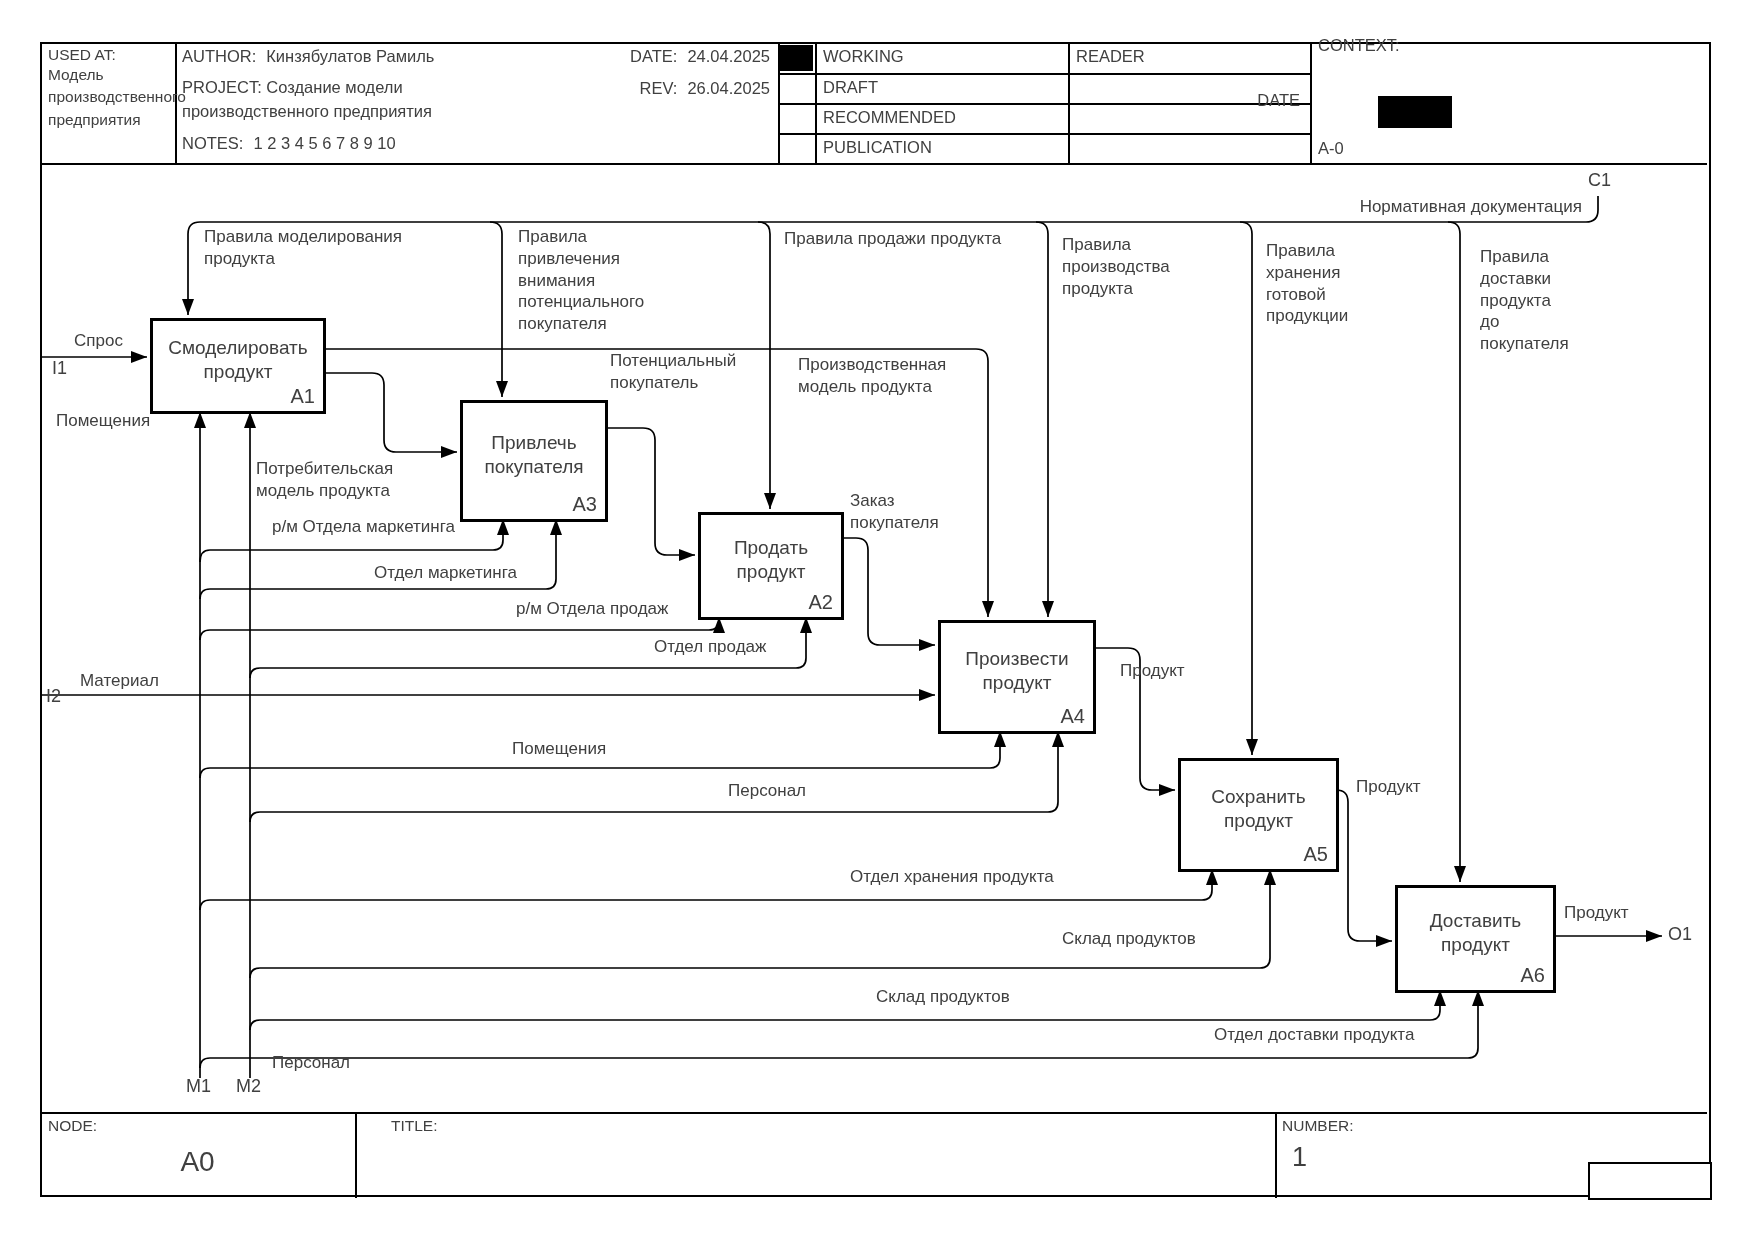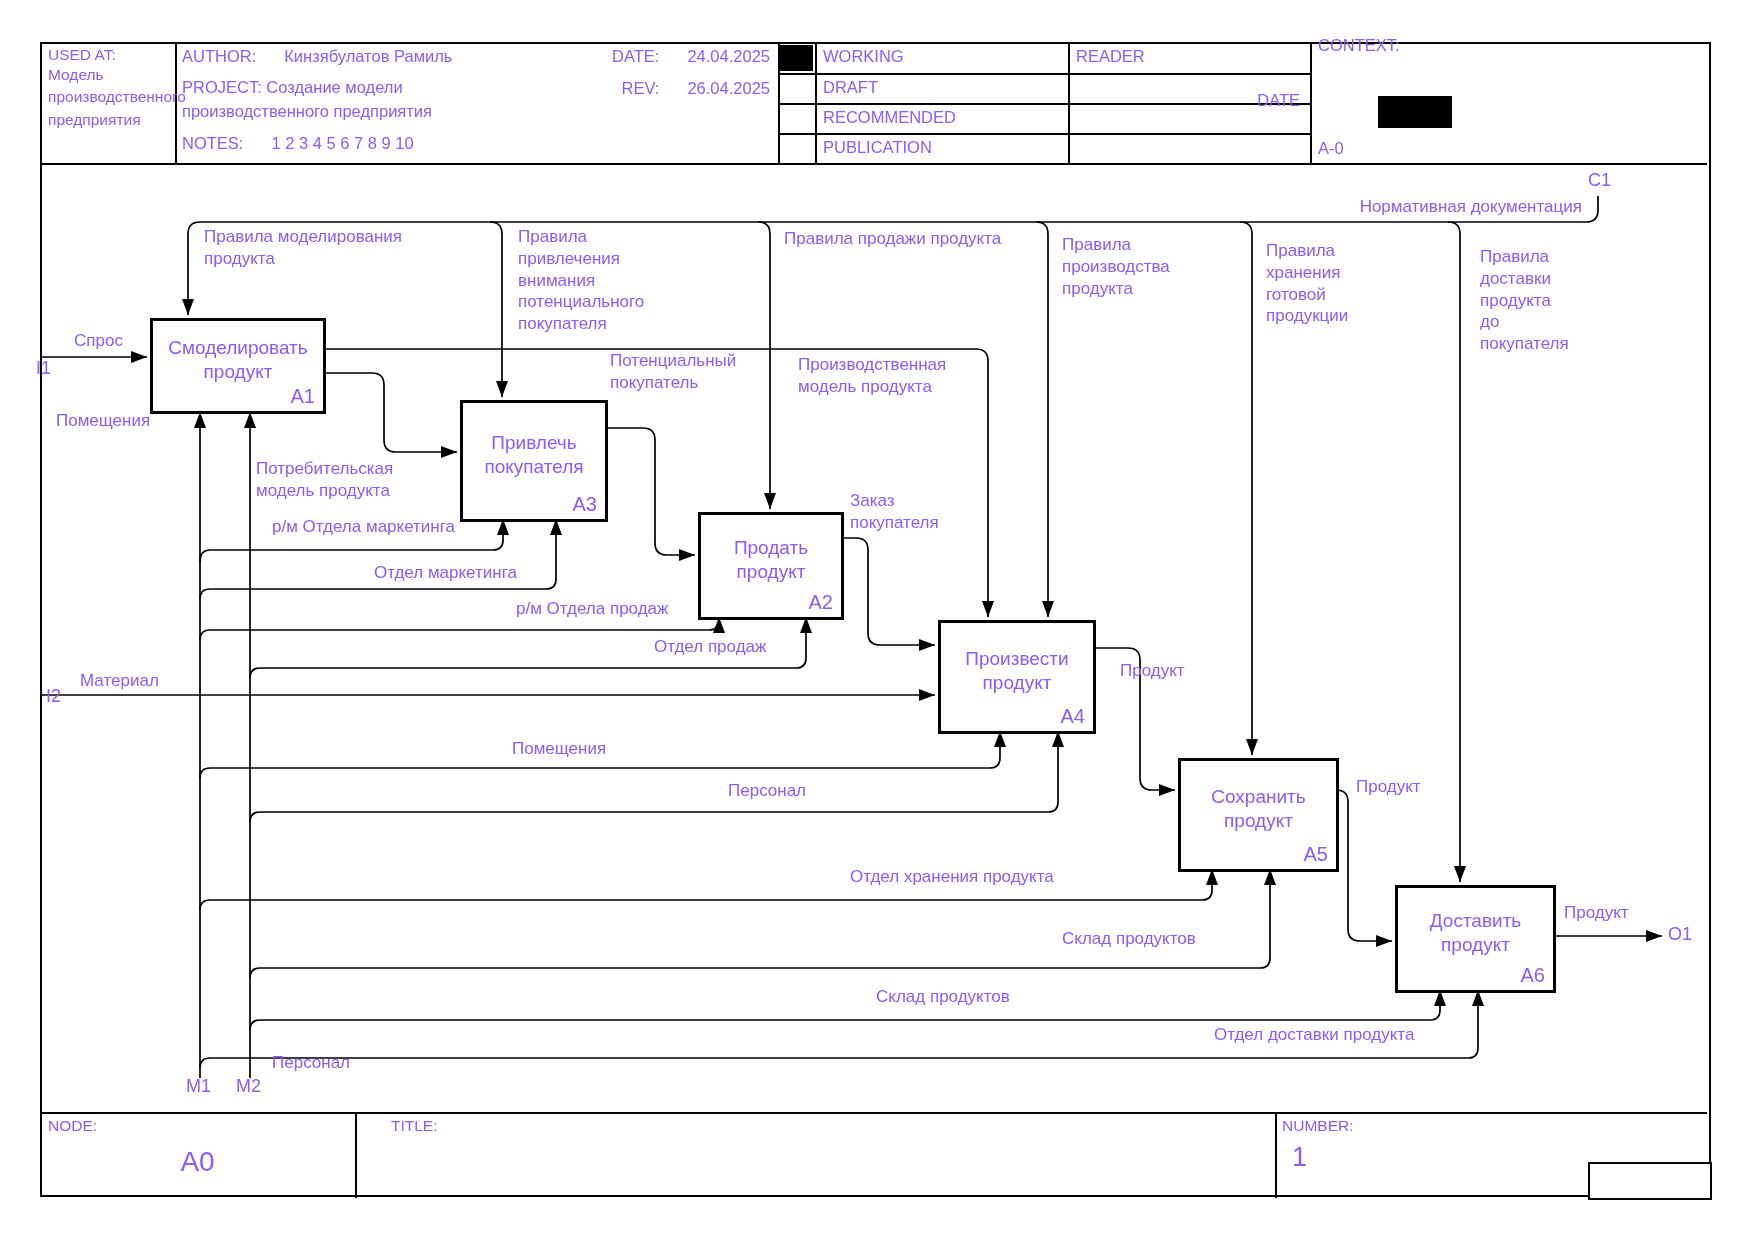--- a/index.html
+++ b/index.html
@@ -1,35 +1,35 @@
 <!DOCTYPE html>
 <html><head>
 <meta charset="utf-8">
 <style>
   html,body{margin:0;padding:0;background:#fff;}
   .sheet{position:relative;width:1755px;height:1241px;background:#fff;
-         font-family:"Liberation Sans",sans-serif;color:#8b5cf6;overflow:hidden;}
+         font-family:"Liberation Sans",sans-serif;color:#404040;overflow:hidden;}
   .frame{position:absolute;left:40px;top:42px;width:1667px;height:1151px;border:2.5px solid #000;}
   .hline{position:absolute;height:0;border-top:2px solid #000;}
   .vline{position:absolute;width:0;border-left:2px solid #000;}
   .t{position:absolute;white-space:pre;}
   .small{font-size:15.5px;}
   .med{font-size:16.5px;}
   .lb{position:absolute;font-size:17px;line-height:1.28;white-space:pre;}
   .ra{width:290px;text-align:right;}
   .iface{position:absolute;font-size:18px;white-space:pre;}
   .box{position:absolute;border:3px solid #000;background:#fff;display:flex;
        align-items:center;justify-content:center;text-align:center;}
   .box .ttl{font-size:19px;line-height:1.25;white-space:pre;margin-bottom:12px;}
   .box .code{position:absolute;right:8px;bottom:3px;font-size:20px;}
   .fill{position:absolute;background:#000;}
   .ctxbox{position:absolute;border:2px solid #000;background:#fff;}
   svg{position:absolute;left:0;top:0;}
   .wrapcell{position:absolute;font-size:16.5px;line-height:1.45;}
-  .rflex{position:absolute;display:flex;gap:28px;font-size:16.5px;justify-content:flex-end;}
+  .rflex{position:absolute;display:flex;gap:10px;font-size:16.5px;justify-content:flex-end;}
 </style>
 </head>
 <body>
 
 <div class="sheet">
 
   <div class="frame"></div>
 
   <div class="hline" style="left:40px;top:163px;width:1667px;"></div>
   <div class="vline" style="left:175px;top:42px;height:121px;"></div>
@@ -148,21 +148,21 @@
 продукт</div>
     <div class="code">A5</div>
   </div>
   <div class="box" style="left:1395px;top:885px;width:155px;height:102px;">
     <div class="ttl">Доставить
 продукт</div>
     <div class="code">A6</div>
   </div>
 
   <div class="lb" style="left:74px;top:330px;">Спрос</div>
-  <div class="iface" style="left:36px;top:358px;">I1</div>
+  <div class="iface" style="left:52px;top:358px;">I1</div>
   <div class="lb" style="left:56px;top:410px;">Помещения</div>
   <div class="lb" style="left:204px;top:226px;">Правила моделирования
 продукта</div>
   <div class="lb" style="left:518px;top:226px;">Правила
 привлечения
 внимания
 потенциального
 покупателя</div>
   <div class="lb" style="left:784px;top:228px;">Правила продажи продукта</div>
   <div class="lb" style="left:1062px;top:234px;">Правила

